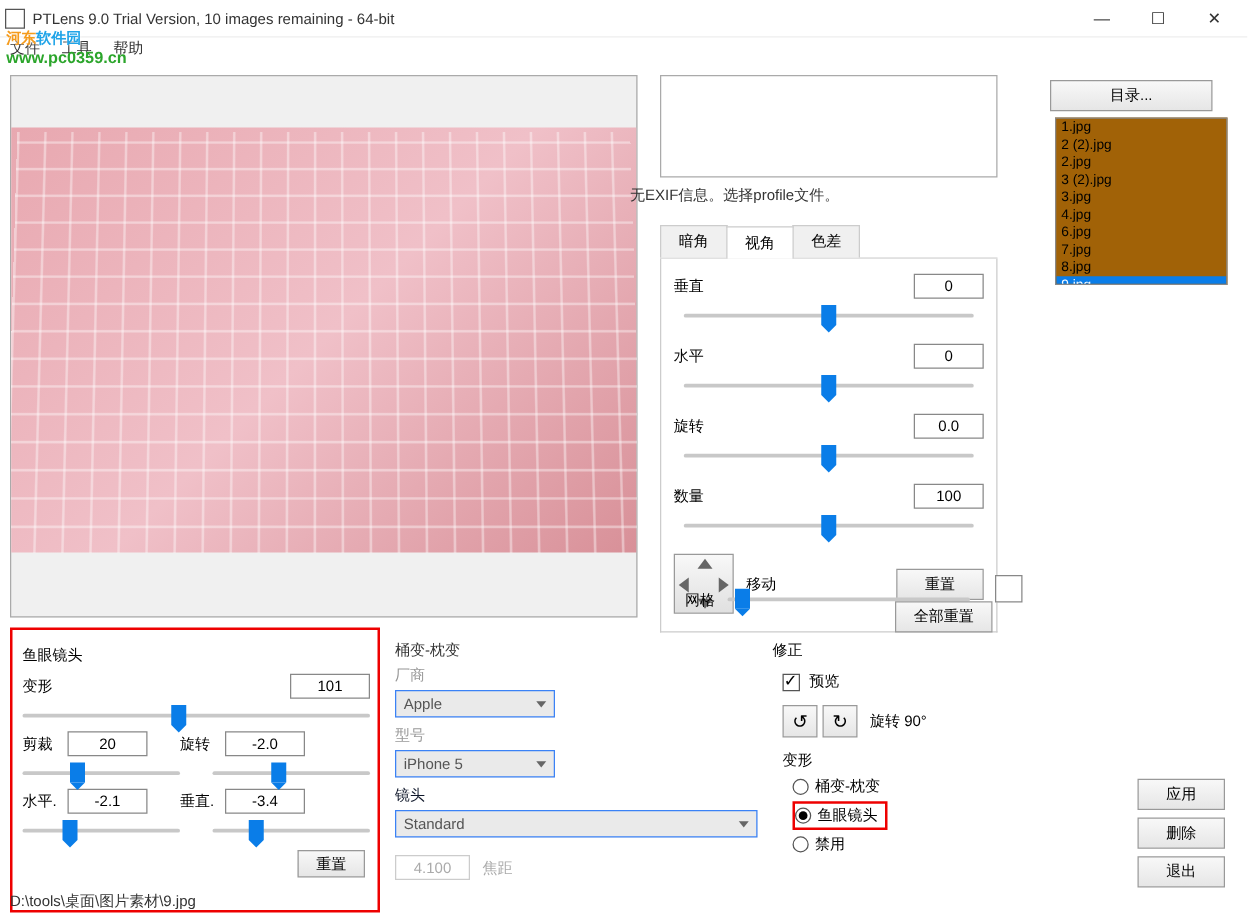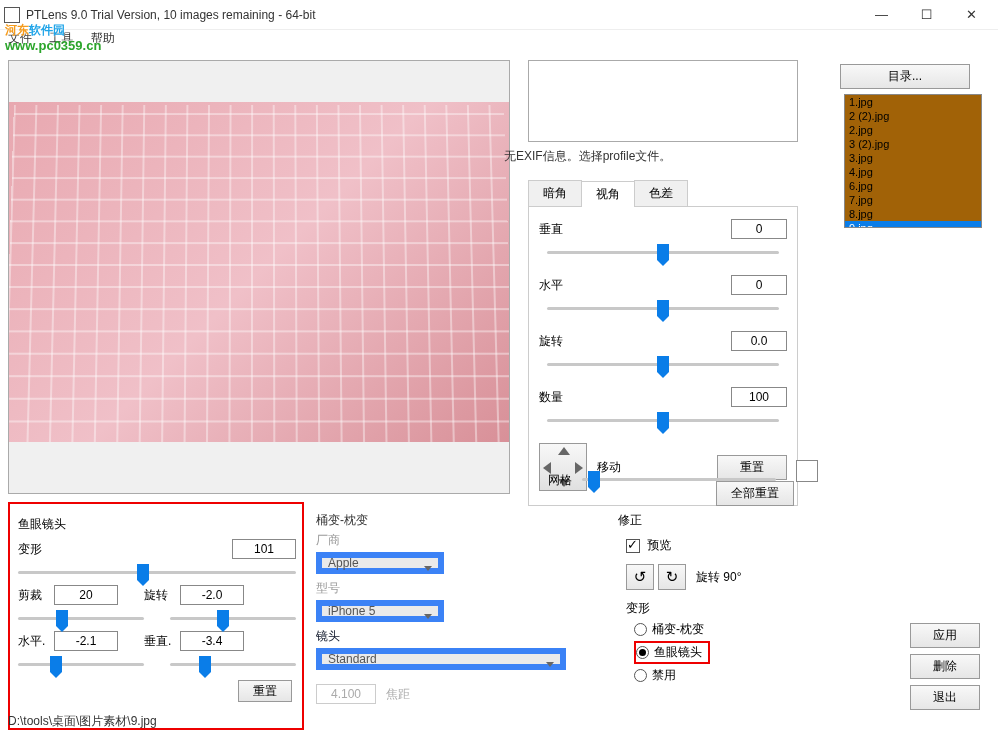--- a/index.html
+++ b/index.html
@@ -54,21 +54,21 @@
 .fisheye-panel { position: absolute; left: 12px; top: 456px; width: 290px; height: 220px; }
 .fisheye-panel .hdr { margin: 8px 0 6px 6px; }
 .fe-row { display:flex; align-items:center; margin: 4px 6px; gap:4px;}
 .fe-row .lbl { width: 32px; }
 .fe-row .numbox { width: 64px; height:20px; border:1px solid #888; text-align:center; line-height:18px; background:#fff;}
 .fe-slider { flex:1; position:relative; height:18px; }
 .fe-panel-reset { text-align: right; margin: 10px 10px 0 0; }
 
 .barrel-panel { position: absolute; left: 316px; top: 460px; width: 280px; }
 .barrel-panel .grp-lbl { color:#333; margin-bottom:3px; display:block;}
-.combo { width: 128px; height: 22px; border:6px solid #3b82f6; background:#eaeaea; display:flex; align-items:center; padding:0 6px; color:#555; position:relative;}
+.combo { width: 128px; height: 22px; border:1px solid #3b82f6; background:#eaeaea; display:flex; align-items:center; padding:0 6px; color:#555; position:relative;}
 .combo::after{ content:''; position:absolute; right:6px; top:8px; border-left:4px solid transparent; border-right:4px solid transparent; border-top:5px solid #666;}
 .disabled-box { width:60px; height:20px; border:1px solid #ccc; color:#aaa; text-align:center; line-height:18px;}
 
 .corr-panel { position: absolute; left: 618px; top: 460px; width: 200px; }
 .chk { width:14px; height:14px; border:1px solid #555; display:inline-block; vertical-align:middle; margin-right:4px; position:relative;}
 .chk.checked::after{ content:'✓'; position:absolute; top:-3px; left:0; font-size:13px; color:#000;}
 .rot-btn { width:28px; height:26px; border:1px solid #999; background:linear-gradient(#f8f8f8,#e6e6e6); display:inline-flex; align-items:center; justify-content:center; font-size:15px;}
 .radio { width:13px; height:13px; border:1px solid #555; border-radius:50%; display:inline-block; vertical-align:middle; margin-right:5px; position:relative;}
 .radio.sel::after{ content:''; position:absolute; inset:2px; background:#000; border-radius:50%;}
 
@@ -252,21 +252,21 @@
     <span class="grp-lbl">桶变-枕变</span>
     <span class="grp-lbl" style="color:#999">厂商</span>
     <div class="combo">
         <span>Apple</span>
       </div>
     <span class="grp-lbl" style="color:#999; margin-top:6px;">型号</span>
     <div class="combo">
         <span>iPhone 5</span>
       </div>
     <span class="grp-lbl" style="color:#0f172a; margin-top:6px;">镜头</span>
-    <div class="combo" style="width:250px">
+    <div class="combo" style="width:290px">
         <span>Standard</span>
       </div>
     <div style="margin-top:14px; display:flex; align-items:center; gap:10px;">
       <span class="disabled-box">4.100</span>
       <span style="color:#aaa">焦距</span>
     </div>
   </div>
 
   <div class="corr-panel">
     <div>修正</div>

